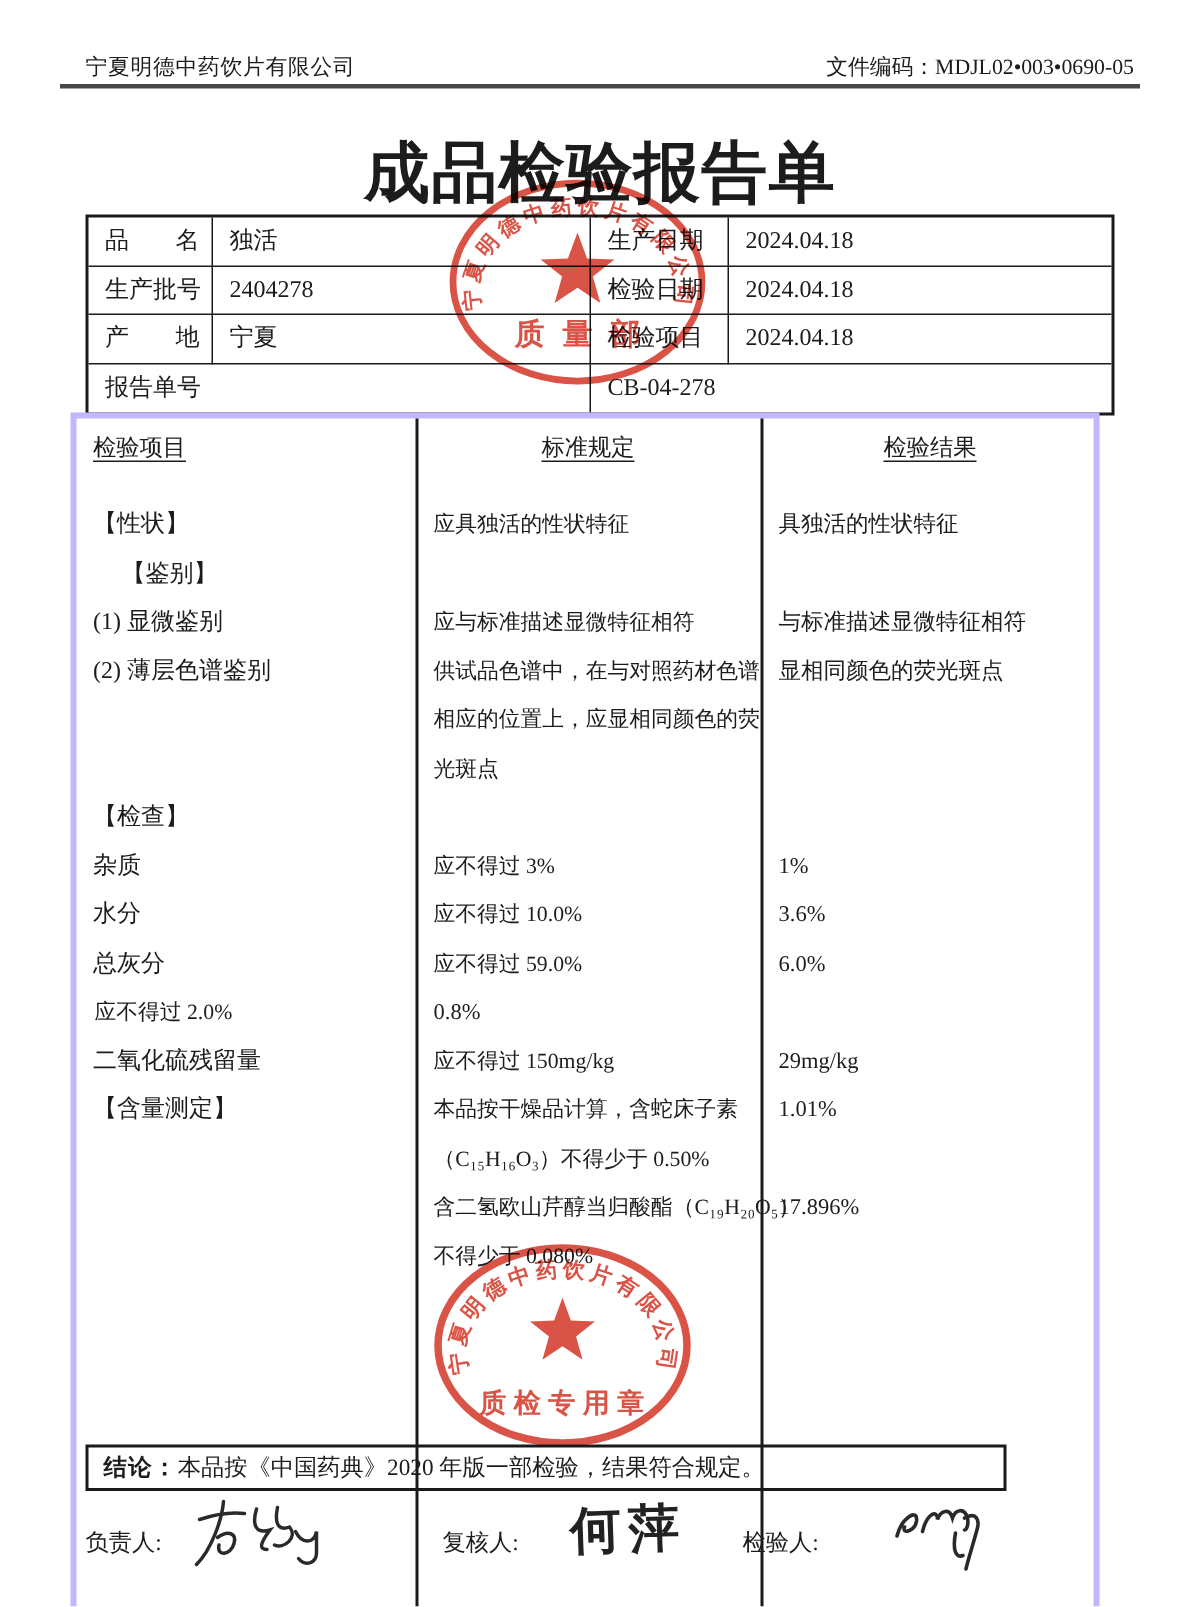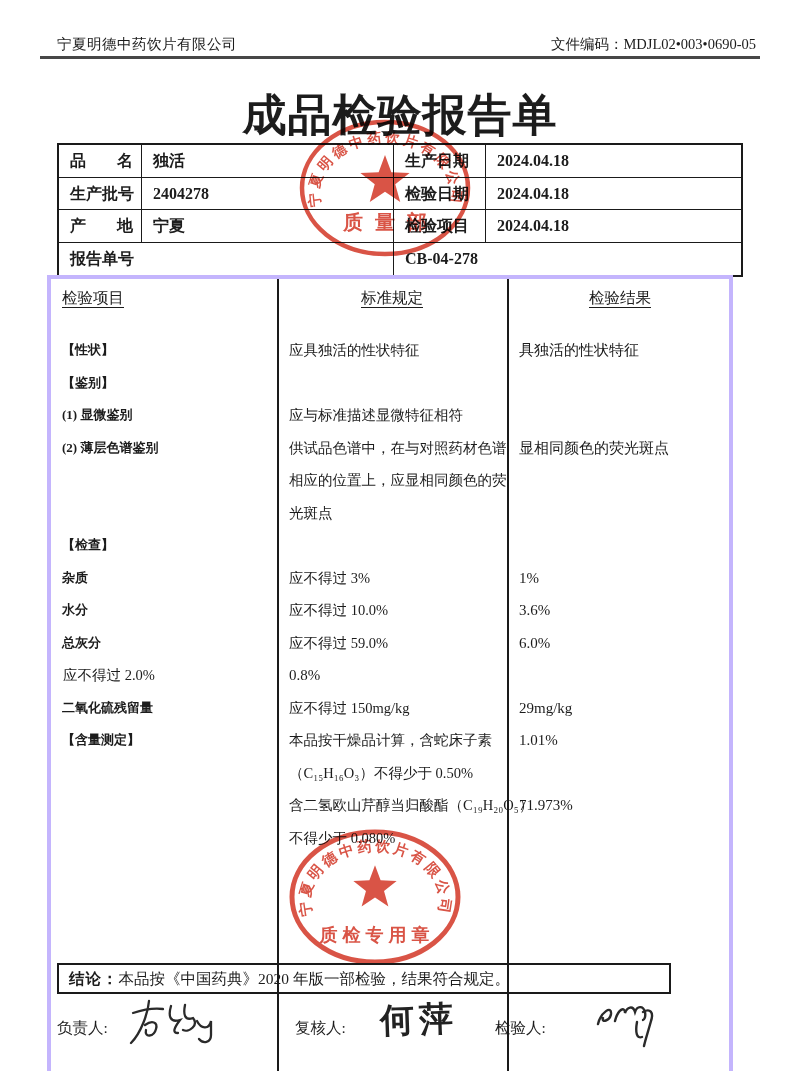--- a/index.html
+++ b/index.html
@@ -12,40 +12,40 @@
   .hdr-company{left:57px;top:35px;font-size:14.5px;letter-spacing:0.5px;}
   .hdr-code{right:44px;top:35px;font-size:14.5px;}
   .hdr-rule{left:40px;top:56px;width:720px;height:2.5px;background:#474747;}
   
   .title{left:0;top:86px;width:800px;text-align:center;font-size:44px;font-weight:700;letter-spacing:1px;}
   
   .info-table{
     left:57px;top:143px;width:686px;height:134px;border:2px solid #1a1a1a;box-sizing:border-box;
     display:grid;grid-template-columns:83px 252px 92px 255px;grid-auto-rows:32.5px;
   }
-  .ic{line-height:32.5px;font-size:16px;padding-left:11px;box-sizing:border-box;white-space:nowrap;overflow:visible;font-weight:bold;}
+  .ic{line-height:32.5px;font-size:16px;padding-left:11px;box-sizing:border-box;white-space:nowrap;overflow:visible;}
   .jlabel{padding-right:8px;text-align:justify;text-align-last:justify;}
   .br{border-right:1.5px solid #1a1a1a;}
   .bb{border-bottom:1.5px solid #1a1a1a;}
   .span12{grid-column:1/3;}
   .span34{grid-column:3/5;}
   
   .main-table{
     left:47px;top:275px;width:686px;height:856px;border:4px solid #c4b5fd;box-sizing:border-box;
   }
   .vline{position:absolute;top:0;bottom:0;width:1.5px;background:#1a1a1a;}
   .thead{display:grid;grid-template-columns:226px 230px 226px;height:55px;}
   .th{font-size:15.5px;padding-top:9px;box-sizing:border-box;}
   .th span{text-decoration:underline;text-underline-offset:4px;}
   .th-item{padding-left:11px;text-align:left;}
   .th-mid{text-align:center;}
   .trow{display:grid;grid-template-columns:226px 230px 226px;}
   .tc{box-sizing:border-box;overflow:visible;}
   .ln{height:32.5px;line-height:32.5px;white-space:nowrap;}
-  .tc1{padding-left:11px;font-size:13px;font-weight:bold;}
+  .tc1{padding-left:11px;font-size:16px;}
   .tc2{padding-left:12px;font-size:14.5px;}
   .tc3{padding-left:12px;font-size:15px;}
   
   .conclusion{
     left:57px;top:963px;width:614px;height:31px;border:2px solid #1a1a1a;box-sizing:border-box;
     font-size:15.5px;line-height:27px;padding-left:10px;white-space:nowrap;
   }
   .conclusion b{letter-spacing:1px;}
   
   .sig-label{top:1018px;font-size:15.5px;}
@@ -101,37 +101,40 @@
           <div class="tc tc1">
             <div class="ln">【性状】</div>
           </div>
           <div class="tc tc2">
             <div class="ln">应具独活的性状特征</div>
           </div>
           <div class="tc tc3">
             <div class="ln">具独活的性状特征</div>
           </div>
         </div>
-        <div class="trow" style="height: 32.5px;">
+        <div class="trow" style="height: 32.5px; margin-left: 19px;">
           <div class="tc tc1">
             <div class="ln">【鉴别】</div>
           </div>
           <div class="tc tc2">
             <div class="ln"></div>
           </div>
           <div class="tc tc3">
             <div class="ln"></div>
           </div>
         </div>
         <div class="trow" style="height: 32.5px;">
           <div class="tc tc1">
             <div class="ln">(1) 显微鉴别</div>
           </div>
           <div class="tc tc2">
             <div class="ln">应与标准描述显微特征相符</div>
+          </div>
+          <div class="tc tc3">
+            <div class="ln">与标准描述显微特征相符</div>
           </div>
         </div>
         <div class="trow" style="height: 97.5px;">
           <div class="tc tc1">
             <div class="ln">(2) 薄层色谱鉴别</div>
             <div class="ln"></div>
             <div class="ln"></div>
           </div>
           <div class="tc tc2">
             <div class="ln">供试品色谱中，在与对照药材色谱</div>
@@ -224,21 +227,21 @@
         <div class="trow" style="height: 65px;">
           <div class="tc tc1">
             <div class="ln"></div>
             <div class="ln"></div>
           </div>
           <div class="tc tc2">
             <div class="ln">含二氢欧山芹醇当归酸酯（C₁₉H₂₀O₅）</div>
             <div class="ln">不得少于 0.080%</div>
           </div>
           <div class="tc tc3">
-            <div class="ln">71.973%</div>
+            <div class="ln">17.896%</div>
             <div class="ln"></div>
           </div>
         </div>
       </div>
   </div>
 
   <svg class="abs stamp" style="left:297px;top:117px;" width="176" height="142" viewBox="0 0 176 142">
     <ellipse cx="88" cy="71" rx="83" ry="66" fill="none" stroke="#d43c2c" stroke-width="4.5"></ellipse>
     <path id="arcTop" d="M 24,89 A 66,51 0 1 1 152,89" fill="none"></path>
     <text font-size="14" font-weight="700" fill="#d43c2c" letter-spacing="3.5">

